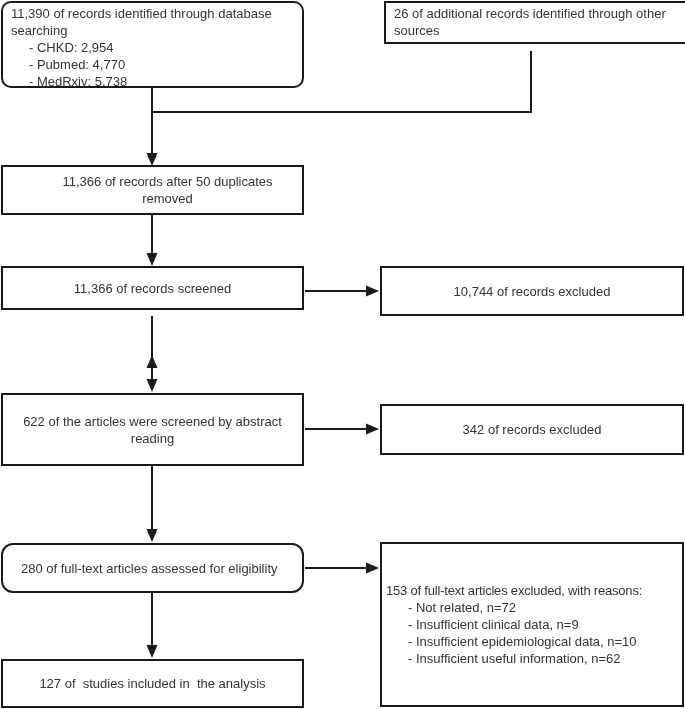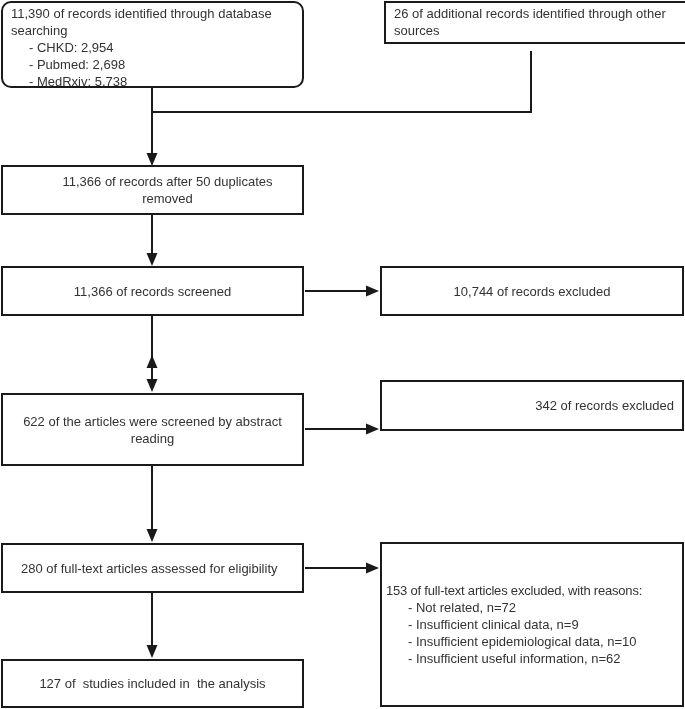--- a/index.html
+++ b/index.html
@@ -70,49 +70,49 @@
     <path d="M305 568 H367"></path>
     <polygon points="379,568 366,562.5 366,573.5" fill="#1a1a1a" stroke="none"></polygon>
 
     <path d="M152 593 V645"></path>
     <polygon points="152,658 146.5,645 157.5,645" fill="#1a1a1a" stroke="none"></polygon>
   </svg>
 
   <div class="box pad" style="left:1px; top:1px; width:303px; height:87px;border-radius:10px;">
     <div>11,390 of records identified through database searching</div>
     <div class="indent">- CHKD: 2,954</div>
-    <div class="indent">- Pubmed: 2,698</div>
+    <div class="indent">- Pubmed: 4,770</div>
     <div class="indent">- MedRxiv: 5,738</div>
   </div>
 
   <div class="box pad" style="left:384px; top:1px; width:306px; height:43px;">
     <div>26 of additional records identified through other sources</div>
   </div>
 
   <div class="box v-center h-center pad" style="left:1px; top:165px; width:303px; height:50px;padding-left:38px;">
     <div>11,366 of records after 50 duplicates removed</div>
   </div>
 
-  <div class="box v-center h-center pad" style="left:1px; top:266px; width:303px; height:50px;">
+  <div class="box v-center h-center pad" style="left:1px; top:266px; width:303px; height:44px;">
     <div>11,366 of records screened</div>
   </div>
 
   <div class="box v-center h-center pad" style="left:380px; top:266px; width:304px; height:50px;">
     <div>10,744 of records excluded</div>
   </div>
 
   <div class="box v-center h-center" style="left:1px; top:393px; width:303px; height:73px; padding:2px 12px;">
     <div>622 of the articles were screened by abstract reading</div>
   </div>
 
-  <div class="box v-center h-center pad" style="left:380px; top:380px; width:304px; height:51px;align-items:flex-end;">
+  <div class="box v-center h-center pad" style="left:380px; top:404px; width:304px; height:51px;">
     <div>342 of records excluded</div>
   </div>
 
-  <div class="box v-center" style="left:1px; top:543px; width:303px; height:50px; padding:2px 8px 2px 18px;">
+  <div class="box v-center" style="left:1px; top:543px; width:303px; height:50px; padding:2px 8px 2px 18px;border-radius:12px;">
     <div>280 of full-text articles assessed for eligibility</div>
   </div>
 
   <div class="box v-center" style="left:380px; top:542px; width:304px; height:165px; padding:2px 4px;">
     <div class="nowrap">153 of full-text articles excluded, with reasons:</div>
     <div class="reasons-indent gap-above">- Not related, n=72</div>
     <div class="reasons-indent">- Insufficient clinical data, n=9</div>
     <div class="reasons-indent">- Insufficient epidemiological data, n=10</div>
     <div class="reasons-indent">- Insufficient useful information, n=62</div>
   </div>

